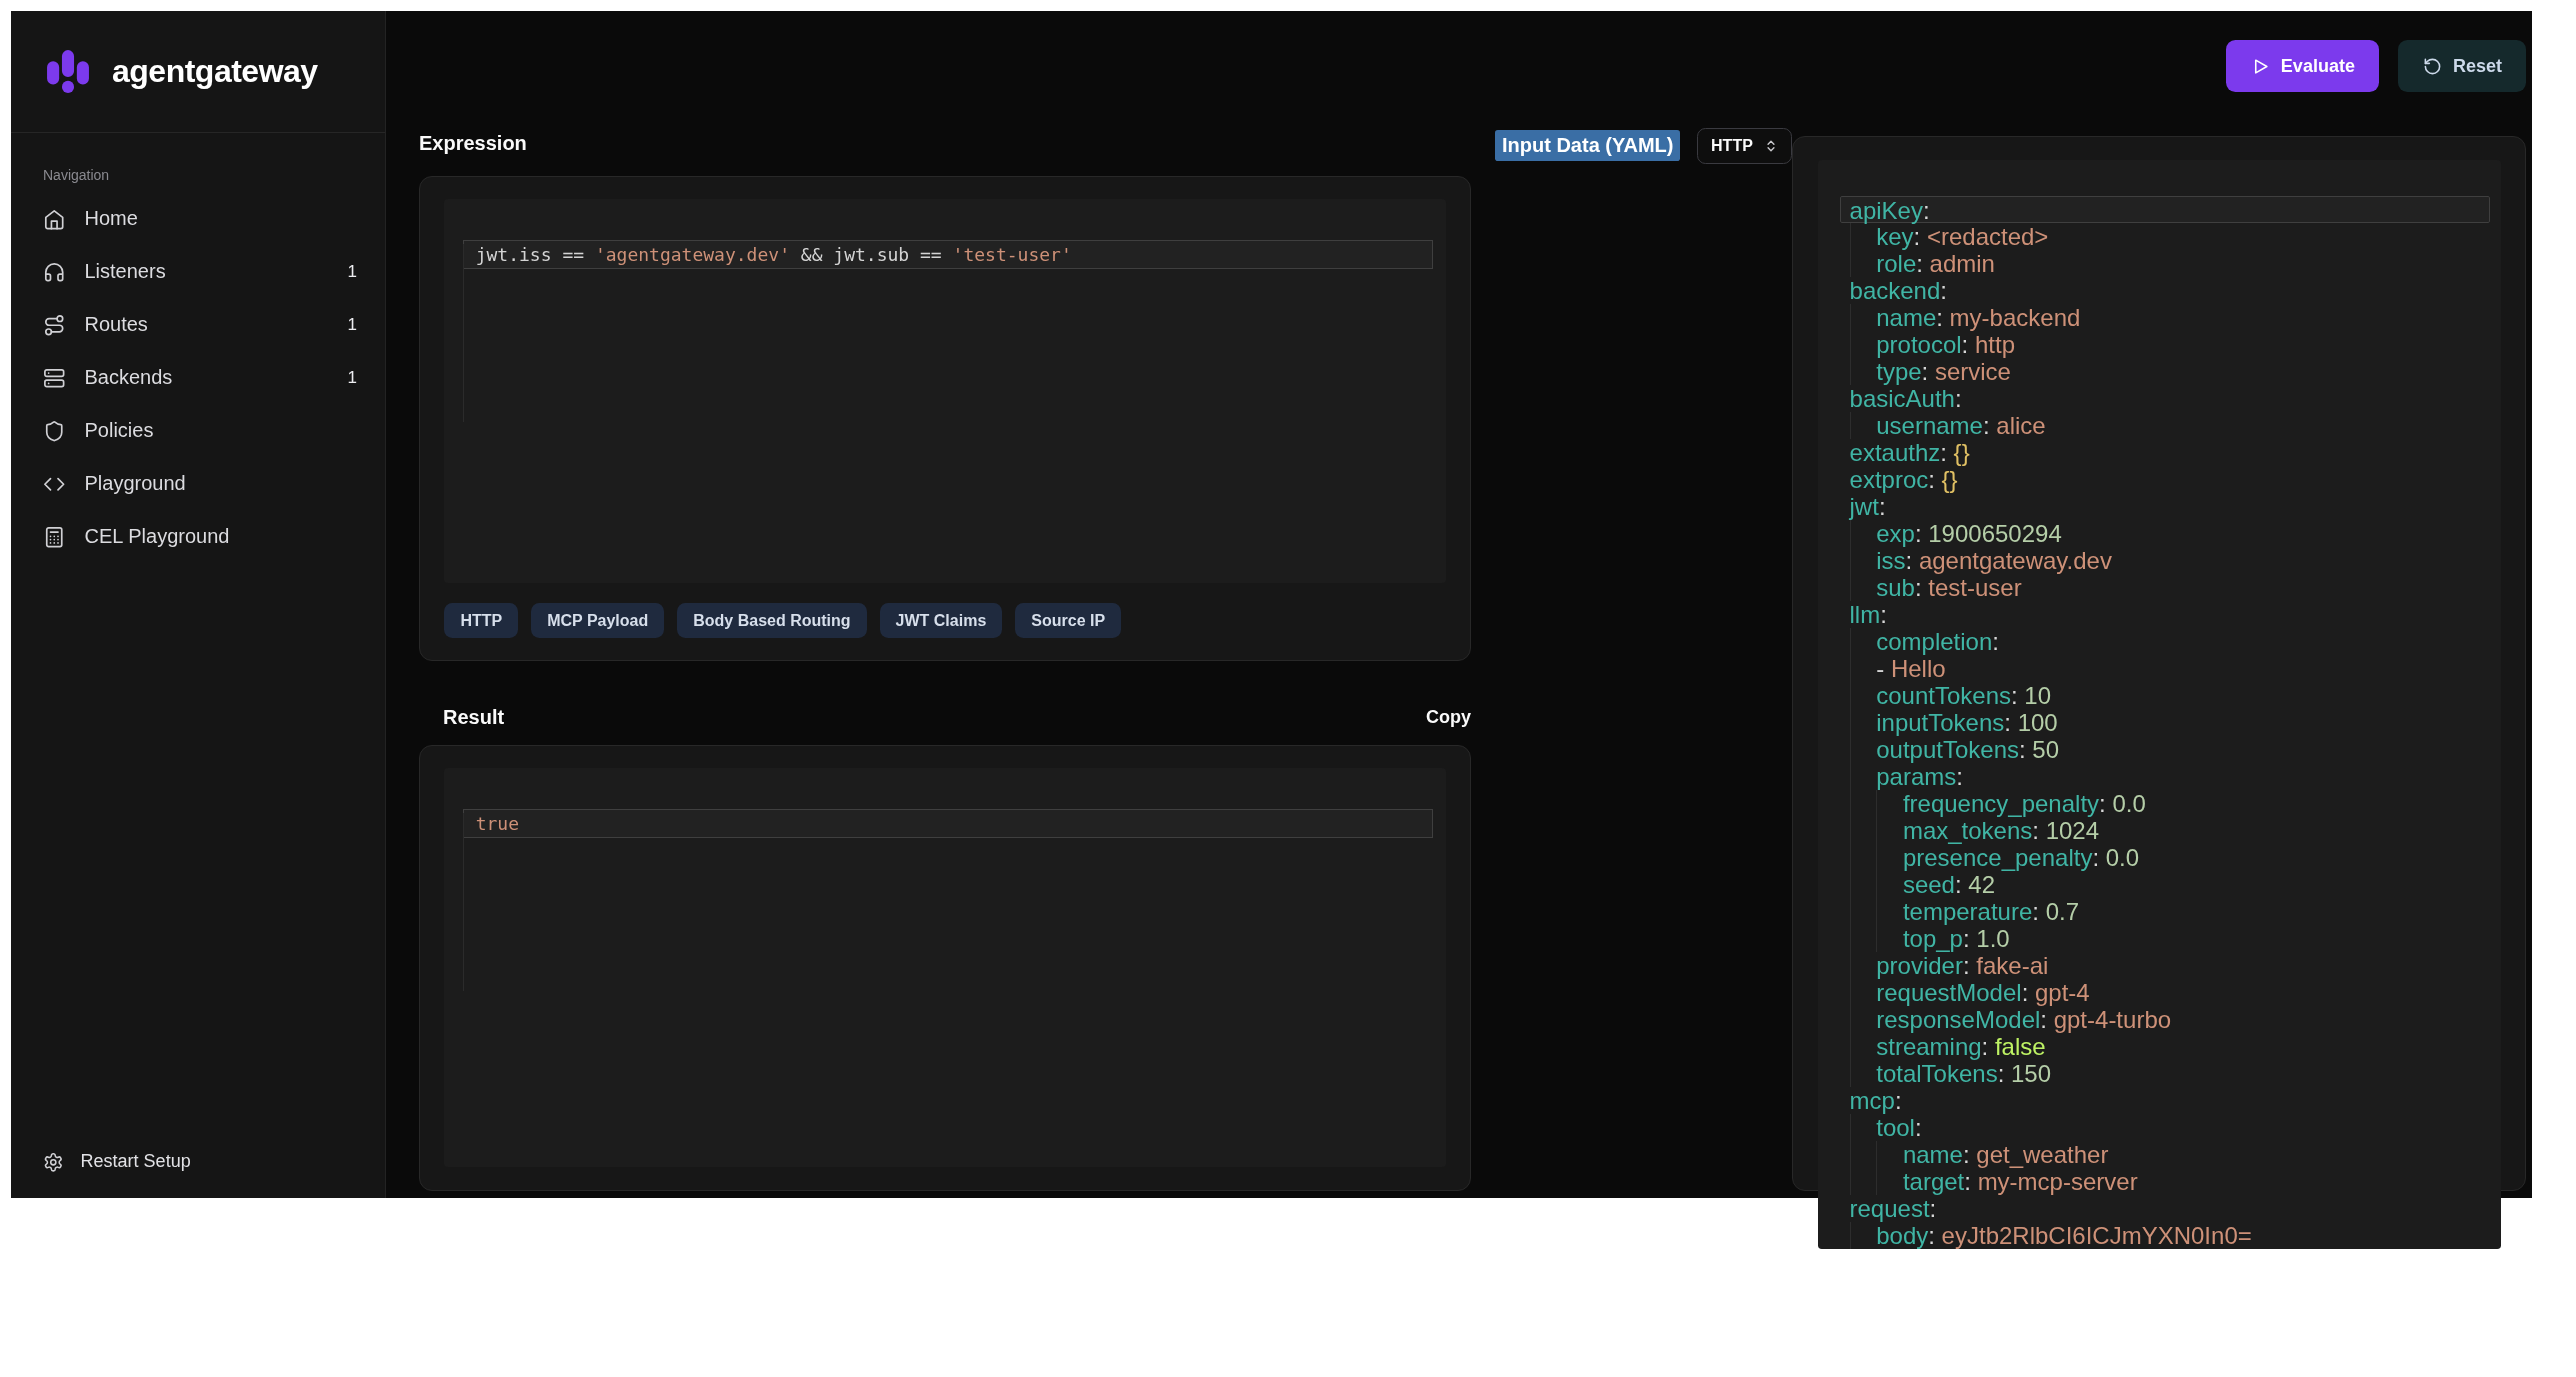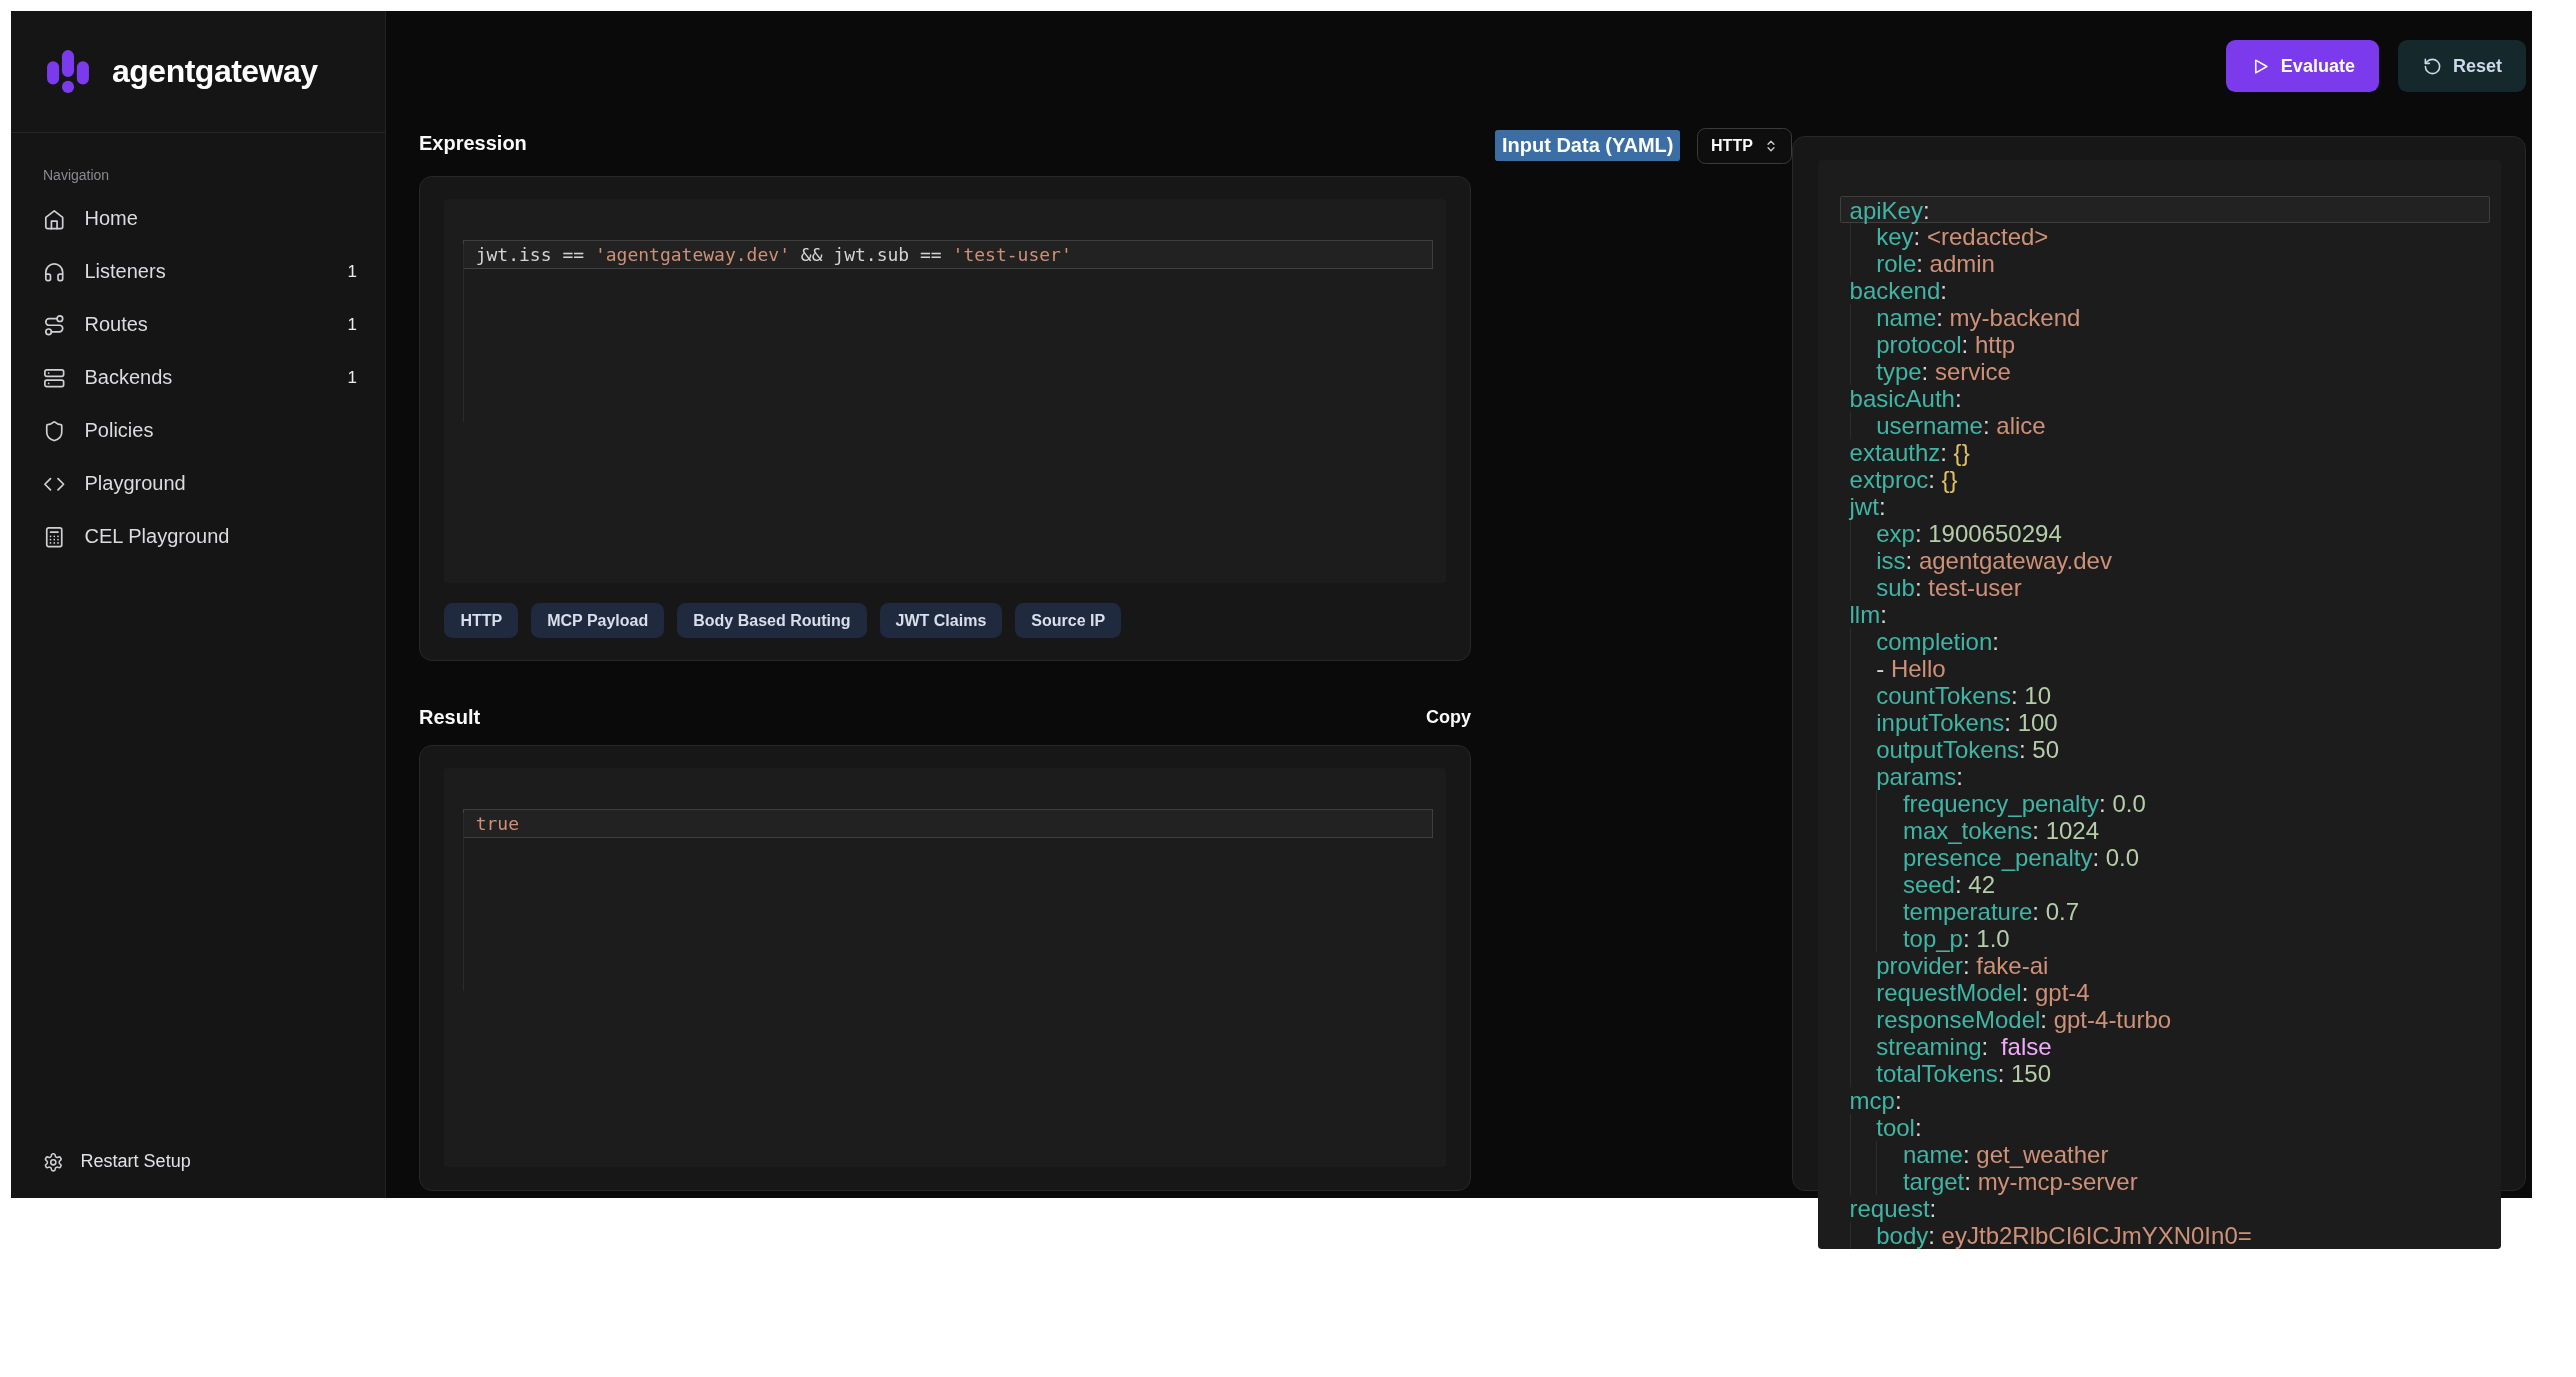--- a/index.html
+++ b/index.html
@@ -77,21 +77,21 @@
   .cl { height:27px; line-height:27px; white-space:pre; }
   .cl.active { background:#222222; border:0.9px solid #3f3f3f; border-radius:1.9px;
                margin-left:-9.4px; padding-left:8.4px; margin-right:1.9px; }
   .ind { display:inline-block; width:2ch; height:27px; vertical-align:top;
          border-left:0.9px solid #2d2d2d; }
   .tk-key { color:#40b5a5; }
   .tk-punct { color:#d8d8d8; }
   .tk-sp { color:#d8d8d8; }
   .tk-str { color:#ce9178; }
   .tk-num { color:#b5cea8; }
-  .tk-bool { color:#f0abfc;margin-left:6px; }
+  .tk-bool { color:#bef264; }
   .tk-brace { color:#e0c064; }
   .tk-plain { color:#d4d4d4; }
 </style>
 </head>
 <body>
 
 <div class="window">
 
   <aside class="sidebar">
     <div class="logo-row">
@@ -231,21 +231,21 @@
           </div>
           <div class="chips-row">
             <span class="chip">HTTP</span>
             <span class="chip">MCP Payload</span>
             <span class="chip">Body Based Routing</span>
             <span class="chip">JWT Claims</span>
             <span class="chip">Source IP</span>
           </div>
         </div>
 
-        <div class="title-row" style="margin-top:44px;">
+        <div class="title-row" style="margin-top:44px;margin-left:24px;">
           <span class="section-title">Result</span>
           <span class="copy-btn">Copy</span>
         </div>
 
         <div class="card card-result">
           <div class="code-editor">
             <div class="gutter-vline"></div>
             <div class="active-line"><span class="tk-str">true</span></div>
           </div>
         </div>

